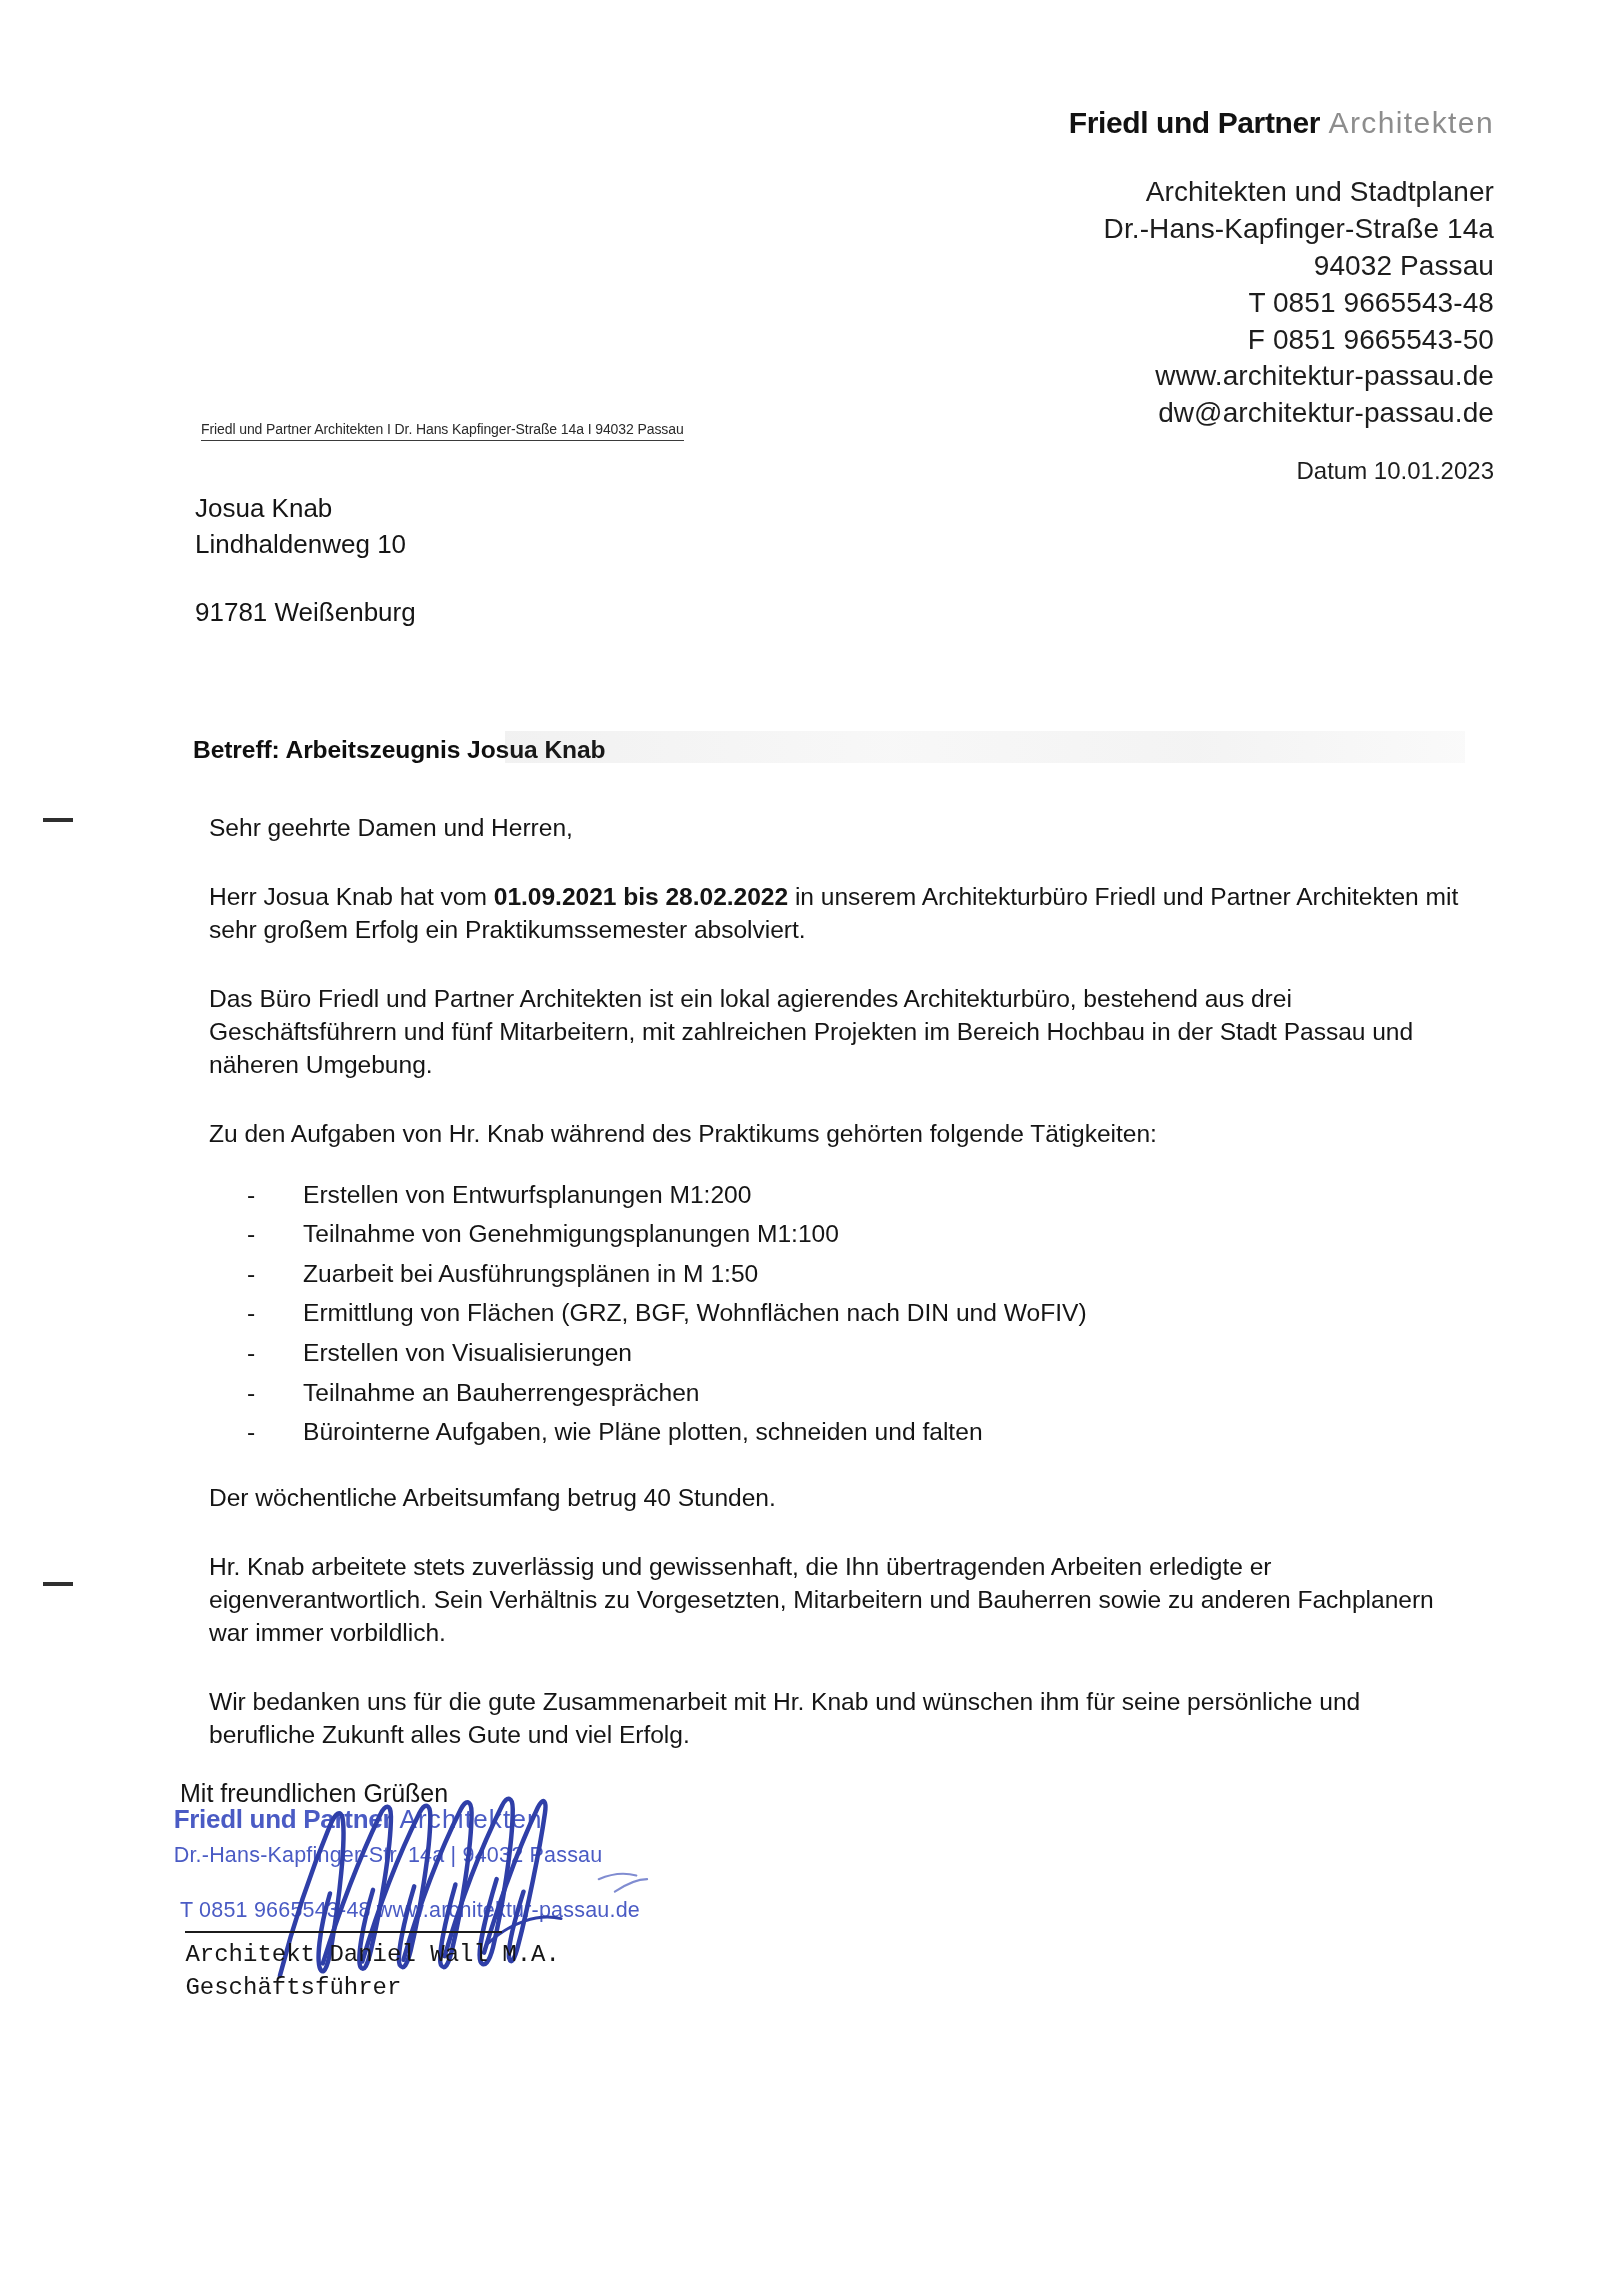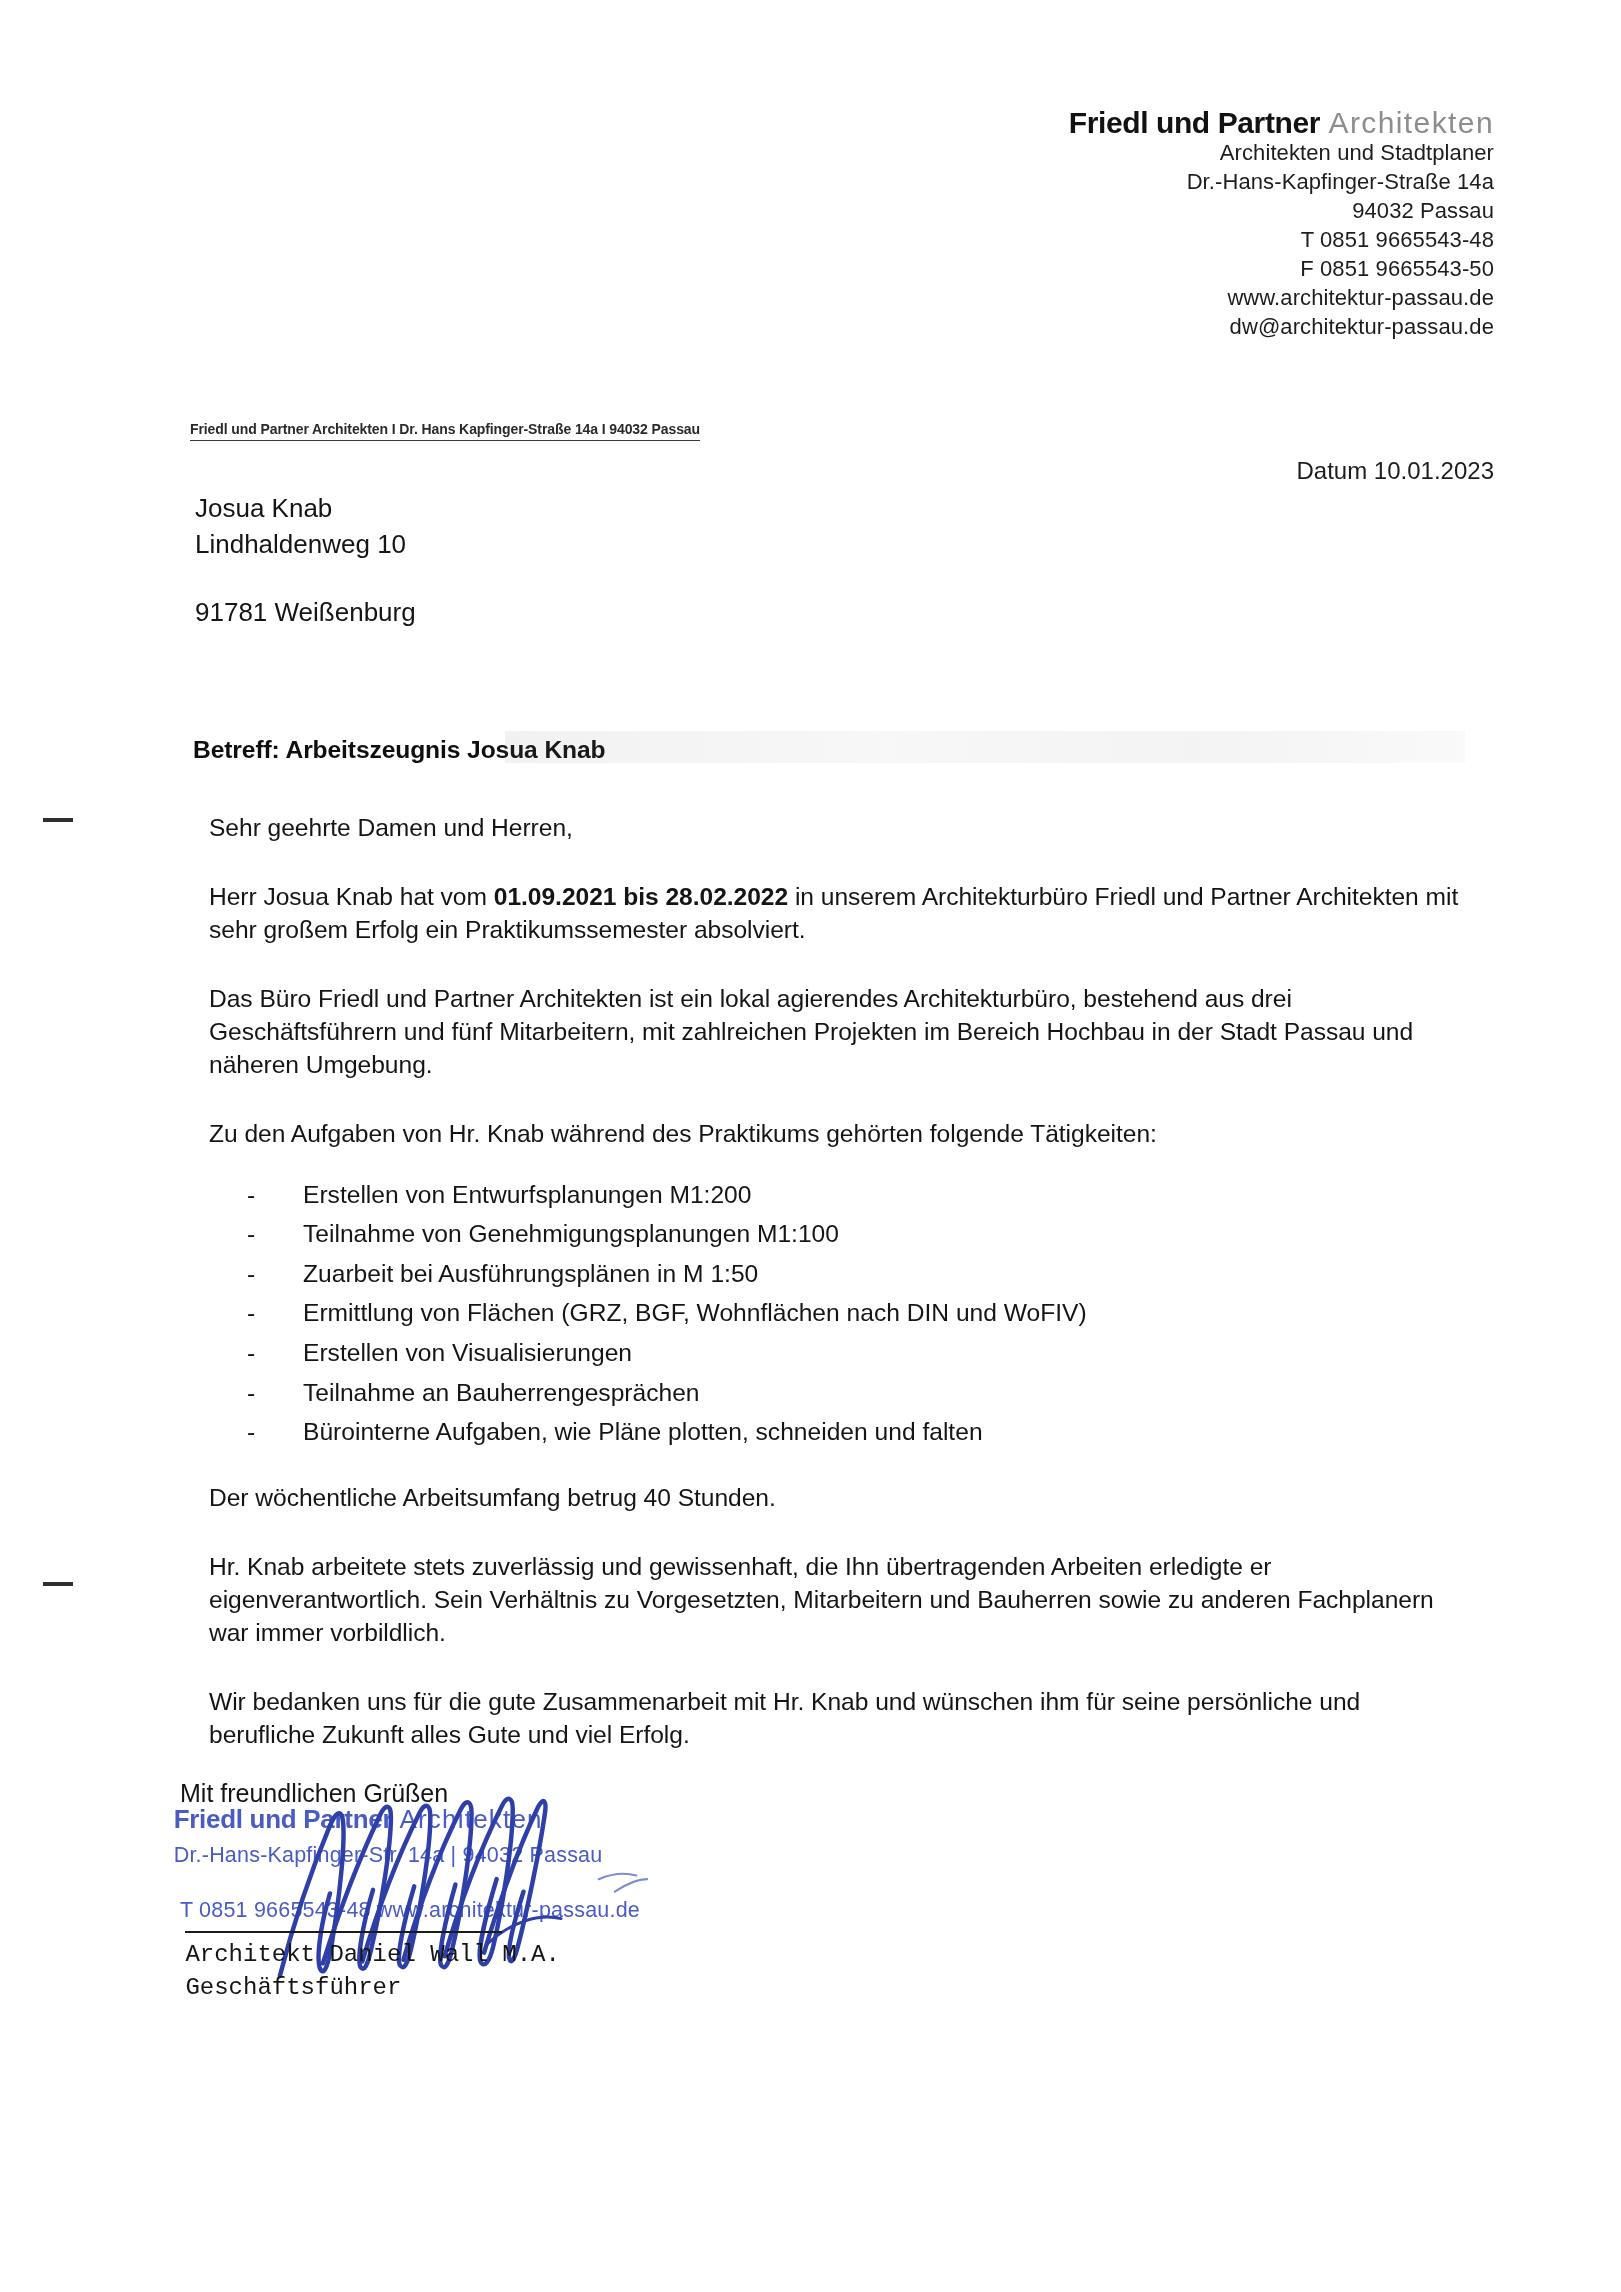--- a/index.html
+++ b/index.html
@@ -39,34 +39,35 @@
     font-weight: bold;
     color: #121212;
     letter-spacing: -0.4px;
   }
   .brand-light {
     color: #8d8d8d;
     letter-spacing: 1.4px;
     font-weight: 400;
   }
   .letterhead-contact {
-    font-size: 22px;
+    margin-top: 35px;
+    font-size: 28px;
     line-height: 1.318;
     color: #1d1d1d;
     letter-spacing: 0.1px;
   }
   .letterhead-contact div { white-space: nowrap; }
 
   
   .return-address {
     position: absolute;
     top: 421px;
-    left: 190px;
+    left: 201px;
     font-size: 14px;
-    font-weight: bold;
+    font-weight: normal;
     color: #2a2a2a;
     letter-spacing: -0.1px;
     border-bottom: 1.3px solid #3a3a3a;
     padding-bottom: 2.7px;
     white-space: nowrap;
   }
 
   
   .date-line {
     position: absolute;

